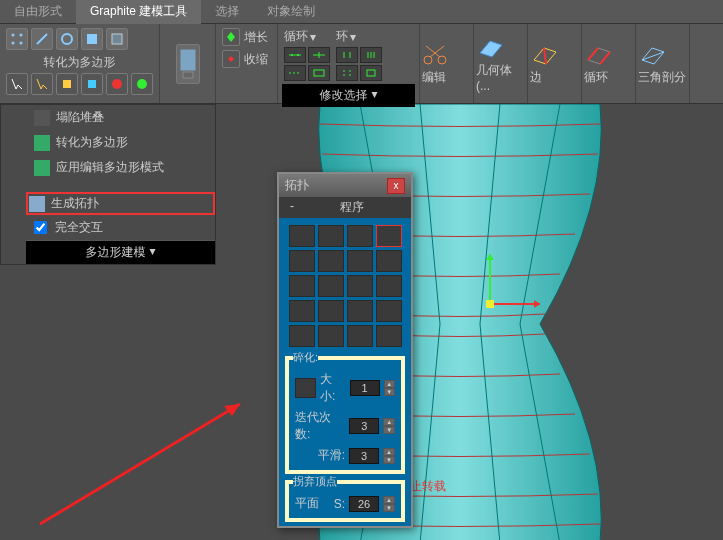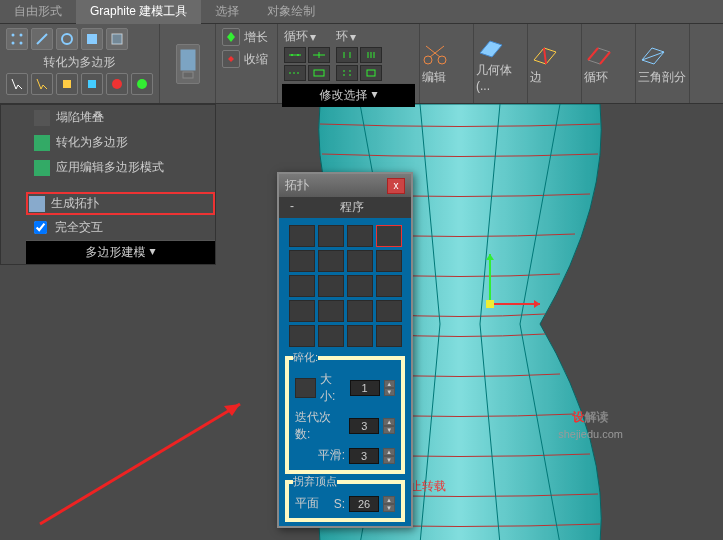--- a/index.html
+++ b/index.html
@@ -87,24 +87,20 @@
     <line x1="230" y1="200" x2="230" y2="150" stroke="#3e3" stroke-width="2"></line>
         <path d="M230,150 l-4,6 h8 z" fill="#3e3"></path>
     <rect x="226" y="196" width="8" height="8" fill="#ee3"></rect>
   </g>
 </svg>
 
 <svg style="position:absolute;left:30px;top:280px" width="240" height="150">
   <line x1="10" y1="140" x2="210" y2="20" stroke="#e22" stroke-width="3"></line>
   <path d="M210,20 l-16,2 l8,10 z" fill="#e22"></path>
 </svg>
-<div class="wm">
-  <div class="t1"><span style="color:#e33">设</span><span>解读</span></div>
-  <div class="t2">shejiedu.com</div>
-</div>
 <div class="bw"><span>shejiedu.com原创</span><span class="r"> 禁止转载</span></div>
 </div>
 
 <div class="tabbar">
   <div class="tab">自由形式</div>
   <div class="tab active">Graphite 建模工具</div>
   <div class="tab">选择</div>
   <div class="tab">对象绘制</div>
 </div>
 

